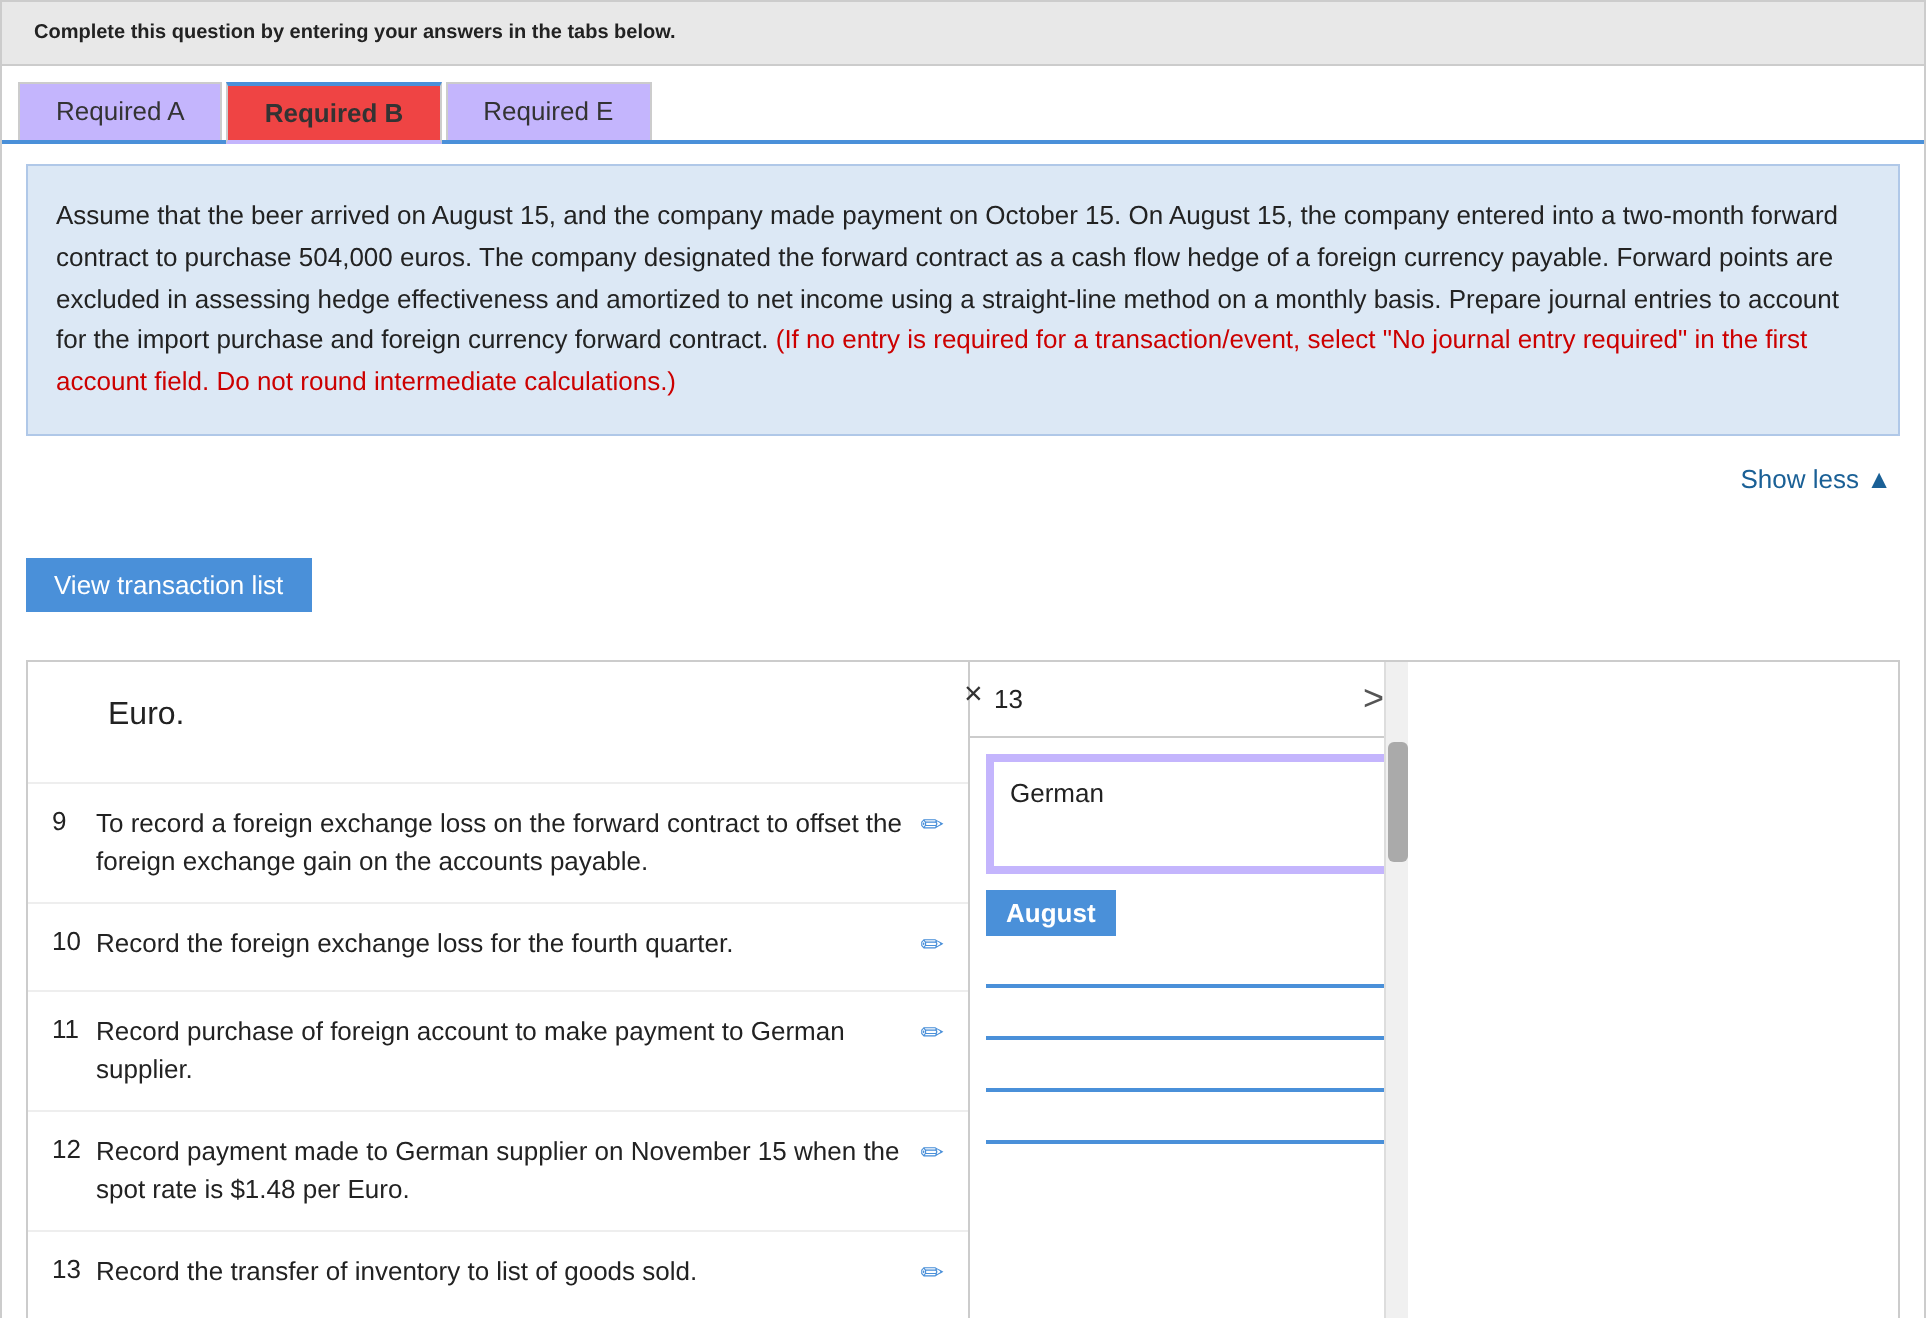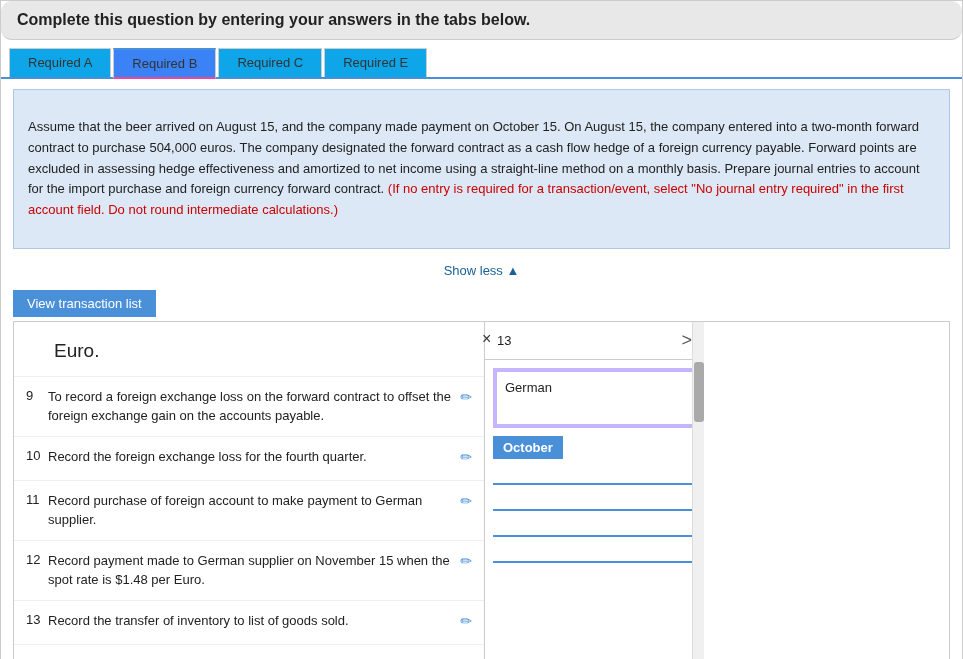--- a/index.html
+++ b/index.html
@@ -8,78 +8,77 @@
     .outer-container {
       width: 963px;
       background: #fff;
       border: 1px solid #ccc;
     }
 
     .instruction-bar {
       background: #e8e8e8;
       padding: 10px 16px;
       font-weight: bold;
-      font-size: 16px;
+      font-size: 10px;
       border-bottom: 1px solid #ccc;
-      border-radius: 11px;
     }
 
     .tabs-row {
       display: flex;
       border-bottom: 2px solid #4a90d9;
       padding: 0 8px;
       padding-top: 8px;
     }
 
     .tab {
       padding: 6px 18px;
       border: 1px solid #ccc;
       border-bottom: none;
       cursor: pointer;
-      background: #0ea5e9;
+      background: #c4b5fd;
       margin-right: 2px;
       font-size: 13px;
       color: #333;
     }
 
     .tab.active {
-      background: #3b82f6;
+      background: #ef4444;
       border-top: 2px solid #4a90d9;
-      font-weight: normal;
-      border-bottom: 2px solid #ec4899;
+      font-weight: bold;
+      border-bottom: 2px solid #c4b5fd;
       margin-bottom: -2px;
     }
 
     .description-box {
       background: #dce8f5;
       border: 1px solid #b0c8e8;
       margin: 10px 12px;
-      padding: 27px 14px;
+      padding: 15px 14px;
       font-size: 13px;
       line-height: 1.6;
     }
 
     .description-box .red-text {
       color: #cc0000;
     }
 
     .show-less {
-      text-align: center;
+      text-align: right;
       padding: 4px 16px 8px;
       font-size: 13px;
       color: #1a6096;
       cursor: pointer;
     }
 
     .view-transaction-btn {
       display: inline-block;
       background: #4a90d9;
       color: #fff;
       padding: 6px 14px;
-      margin: 4px 12px;
+      margin: 24px 12px;
       cursor: pointer;
       font-size: 13px;
       border: none;
     }
 
     .main-content {
       position: relative;
       margin: 0 12px 12px;
       border: 1px solid #ccc;
       background: #fff;
@@ -96,22 +95,22 @@
       z-index: 10;
     }
 
     .left-panel {
       width: 470px;
       float: left;
       padding: 10px 0;
     }
 
     .euro-row {
-      padding: 8px 40px 14px;
-      font-size: 19px;
+      padding: 8px 40px 24px;
+      font-size: 16px;
       border-bottom: 1px solid #eee;
     }
 
     .transaction-row {
       display: flex;
       align-items: flex-start;
       padding: 10px 12px;
       border-bottom: 1px solid #eee;
       min-height: 44px;
     }
@@ -221,21 +220,20 @@
 <div class="outer-container">
   
   <div class="instruction-bar">
     <span>Complete this question by entering your answers in the tabs below.</span>
   </div>
 
   
   <div class="tabs-row">
     <div class="tab">Required A</div>
     <div class="tab active">Required B</div>
-    <div class="tab">Required C</div>
     <div class="tab">Required E</div>
   </div>
 
   
   <div class="description-box">
     <span>Assume that the beer arrived on August 15, and the company made payment on October 15. On August 15, the company entered into a two-month forward contract to purchase 504,000 euros. The company designated the forward contract as a cash flow hedge of a foreign currency payable. Forward points are excluded in assessing hedge effectiveness and amortized to net income using a straight-line method on a monthly basis. Prepare journal entries to account for the import purchase and foreign currency forward contract.</span>
     <span class="red-text">(If no entry is required for a transaction/event, select "No journal entry required" in the first account field. Do not round intermediate calculations.)</span>
   </div>
 
   
@@ -292,21 +290,21 @@
       <div class="right-header">
         <span class="page-num">13</span>
         <span class="arrow">&gt;</span>
       </div>
 
       <div class="german-box">
         <span>German</span>
       </div>
 
       <div class="credit-section">
-        <div class="credit-label">October</div>
+        <div class="credit-label">August</div>
         <div class="credit-input-row"></div>
         <div class="credit-input-row"></div>
         <div class="credit-input-row"></div>
         <div class="credit-input-row"></div>
       </div>
 
       <div class="scrollbar-area">
         <div class="scrollbar-thumb"></div>
       </div>
     </div>

